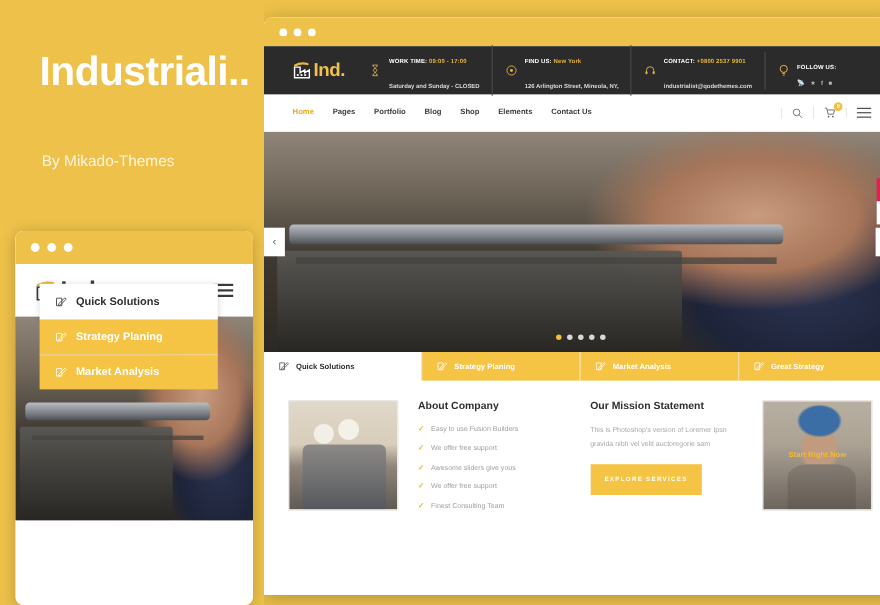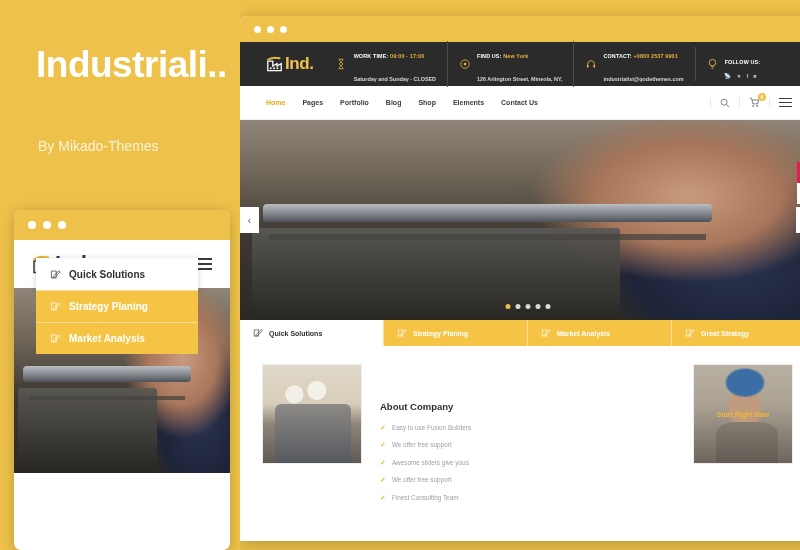--- a/index.html
+++ b/index.html
@@ -134,21 +134,21 @@
     font-size:7px; font-weight:bold; background:#f6c445; color:#ffffff;
     border-left:1px solid rgba(255,255,255,.5); cursor:pointer;
   }
   .tab:first-child { border-left:none; }
   .tab.active { background:#ffffff; color:#2f2f2f; }
   .tab-ico { opacity:.85; }
 
   
   .content { background:#fff; padding:18px 22px 0 22px; display:flex; gap:18px; }
   .c-photo { width:100px; height:100px; flex:0 0 100px; border:1px solid #eee; overflow:hidden; position:relative; background:#d9cfc2; }
-  .c-col { flex:1;margin-top:37px; }
+  .c-col { flex:1; }
   .c-h { font-size:9.5px; font-weight:bold; color:#2f2f2f; margin-bottom:9px; line-height:1.35; }
   .c-list { list-style:none; }
   .c-list li { display:flex; gap:6px; margin-bottom:7px; font-size:6.4px; color:#a0a0a0; line-height:1.5; }
   .chk { color:#f3b92e; font-size:7px; font-weight:bold; flex:0 0 auto; }
   .c-p { font-size:6.4px; color:#a8a8a8; line-height:1.85; margin-bottom:12px; }
   .btn-explore {
     display:inline-block; background:#f6c445; color:#fff; font-size:5.6px;
     font-weight:bold; letter-spacing:1.2px; padding:10px 13px; line-height:1.6; cursor:pointer;
   }
   .c-card { width:100px; flex:0 0 100px; height:100px; position:relative; overflow:hidden; background:#cfc6bd; border:1px solid #eee; }
@@ -452,20 +452,25 @@
             <span class="chk">✓</span>
             <span>We offer free support</span>
           </li>
         <li>
             <span class="chk">✓</span>
             <span>Finest Consulting Team</span>
           </li>
       </ul>
     </div>
 
+    <div class="c-col">
+      <div class="c-h">Our Mission Statement</div>
+      <div class="c-p">This is Photoshop's version of Loremer Ipsn gravida nibh vel velit auctoregorie sam</div>
+      <span class="btn-explore">EXPLORE SERVICES</span>
+    </div>
 
     <div class="c-card">
       <div class="ph worker-girl"></div>
       <div class="overlay-dark"></div>
       <div class="c-card-label">Start Right Now</div>
     </div>
   </div>
 </div>
 
 </body></html>

